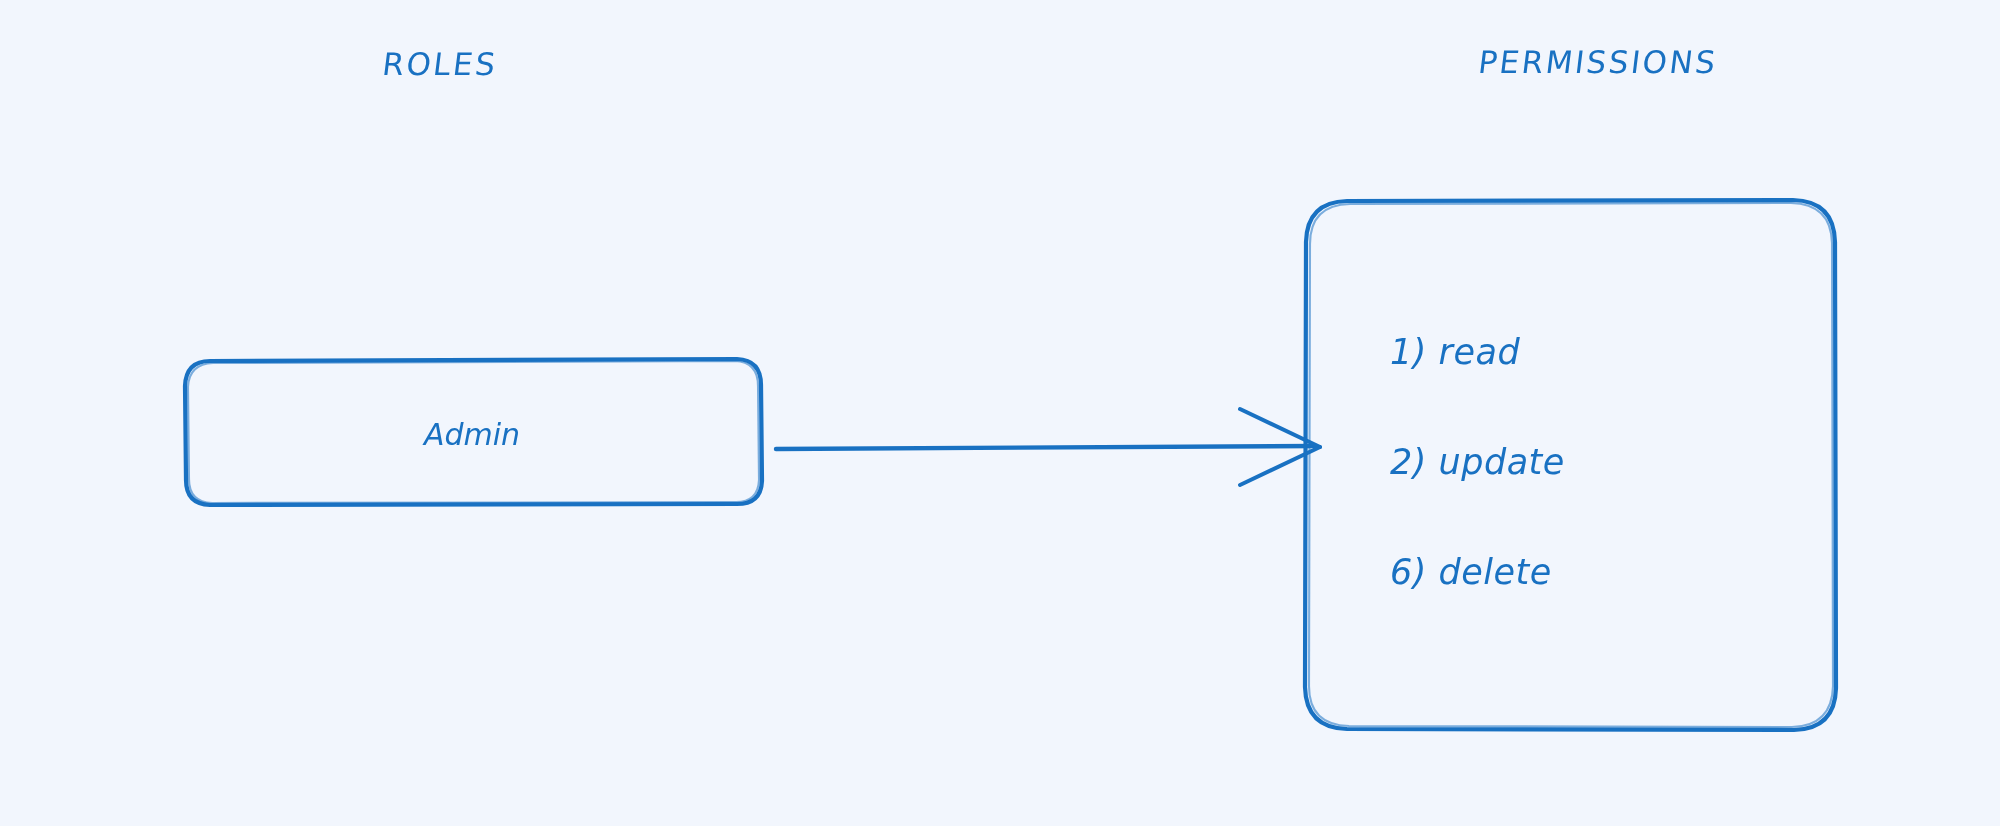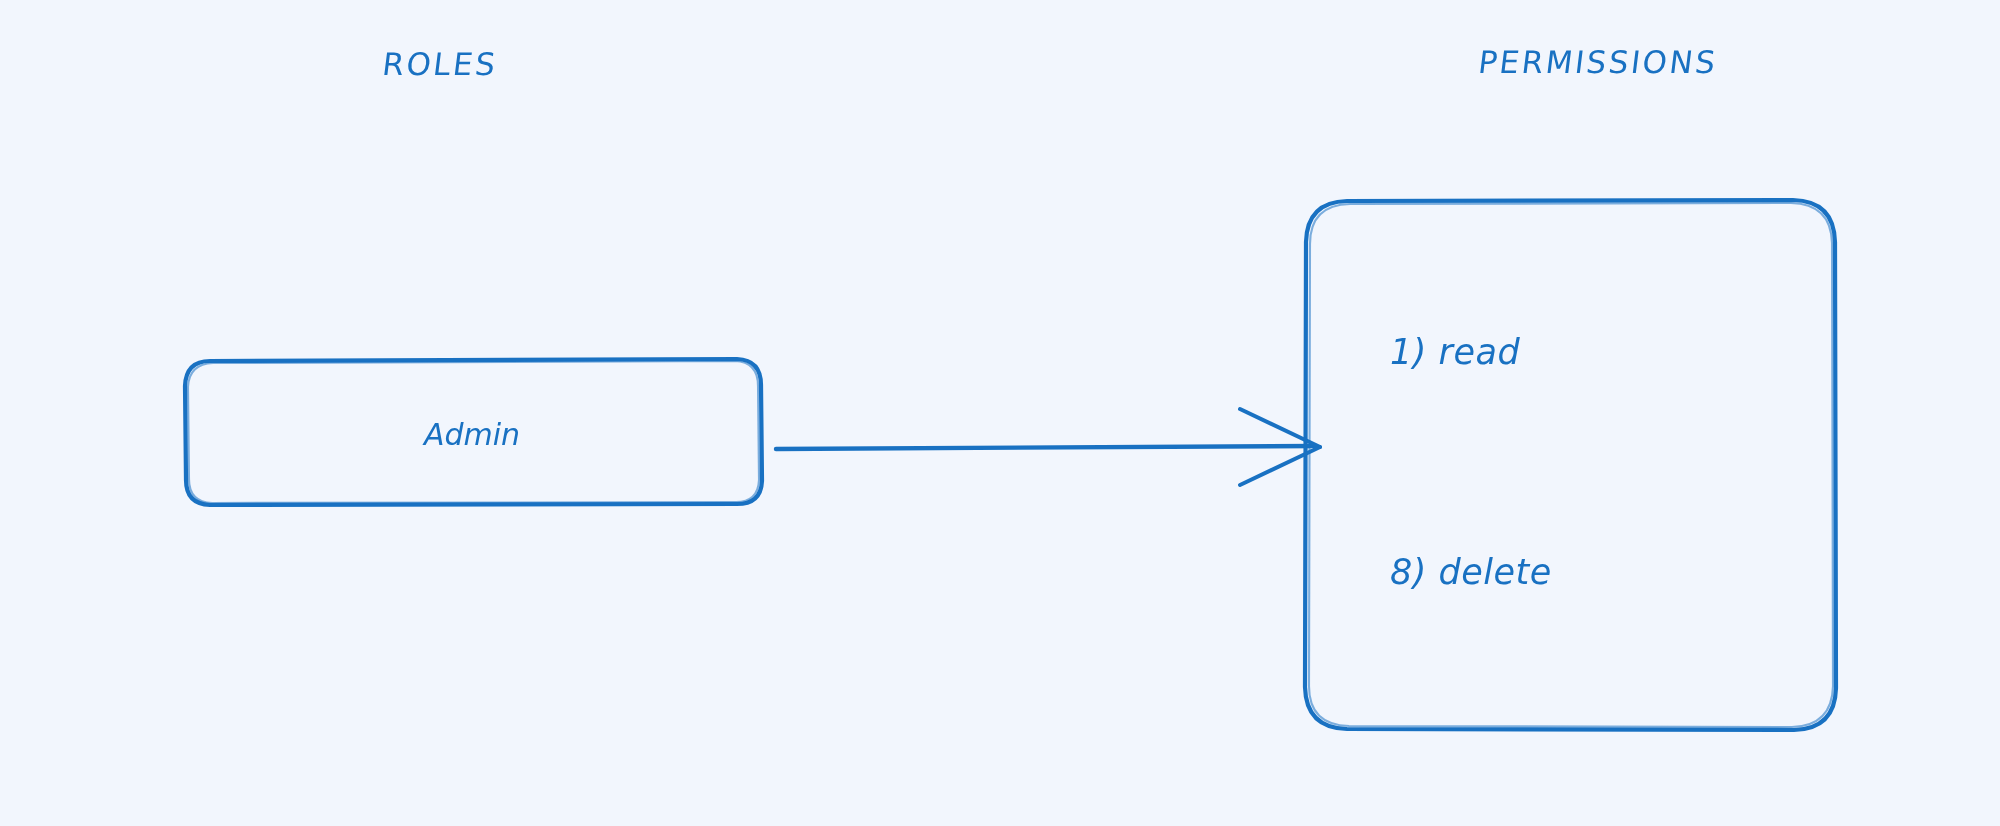--- a/index.html
+++ b/index.html
@@ -94,16 +94,17 @@
   </svg>
 
   <div class="col-label" id="roles-label">ROLES</div>
 
   <div class="col-label" id="permissions-label">PERMISSIONS</div>
 
   <div class="node-text" id="admin-text">Admin</div>
 
   <div class="perm-item" id="perm-item-0">1) read</div>
 
+  <div class="perm-item" id="perm-item-1">2) update</div>
 
-  <div class="perm-item" id="perm-item-2">8) delete</div>
+  <div class="perm-item" id="perm-item-2">6) delete</div>
 
 </div>
 
 </body></html>

